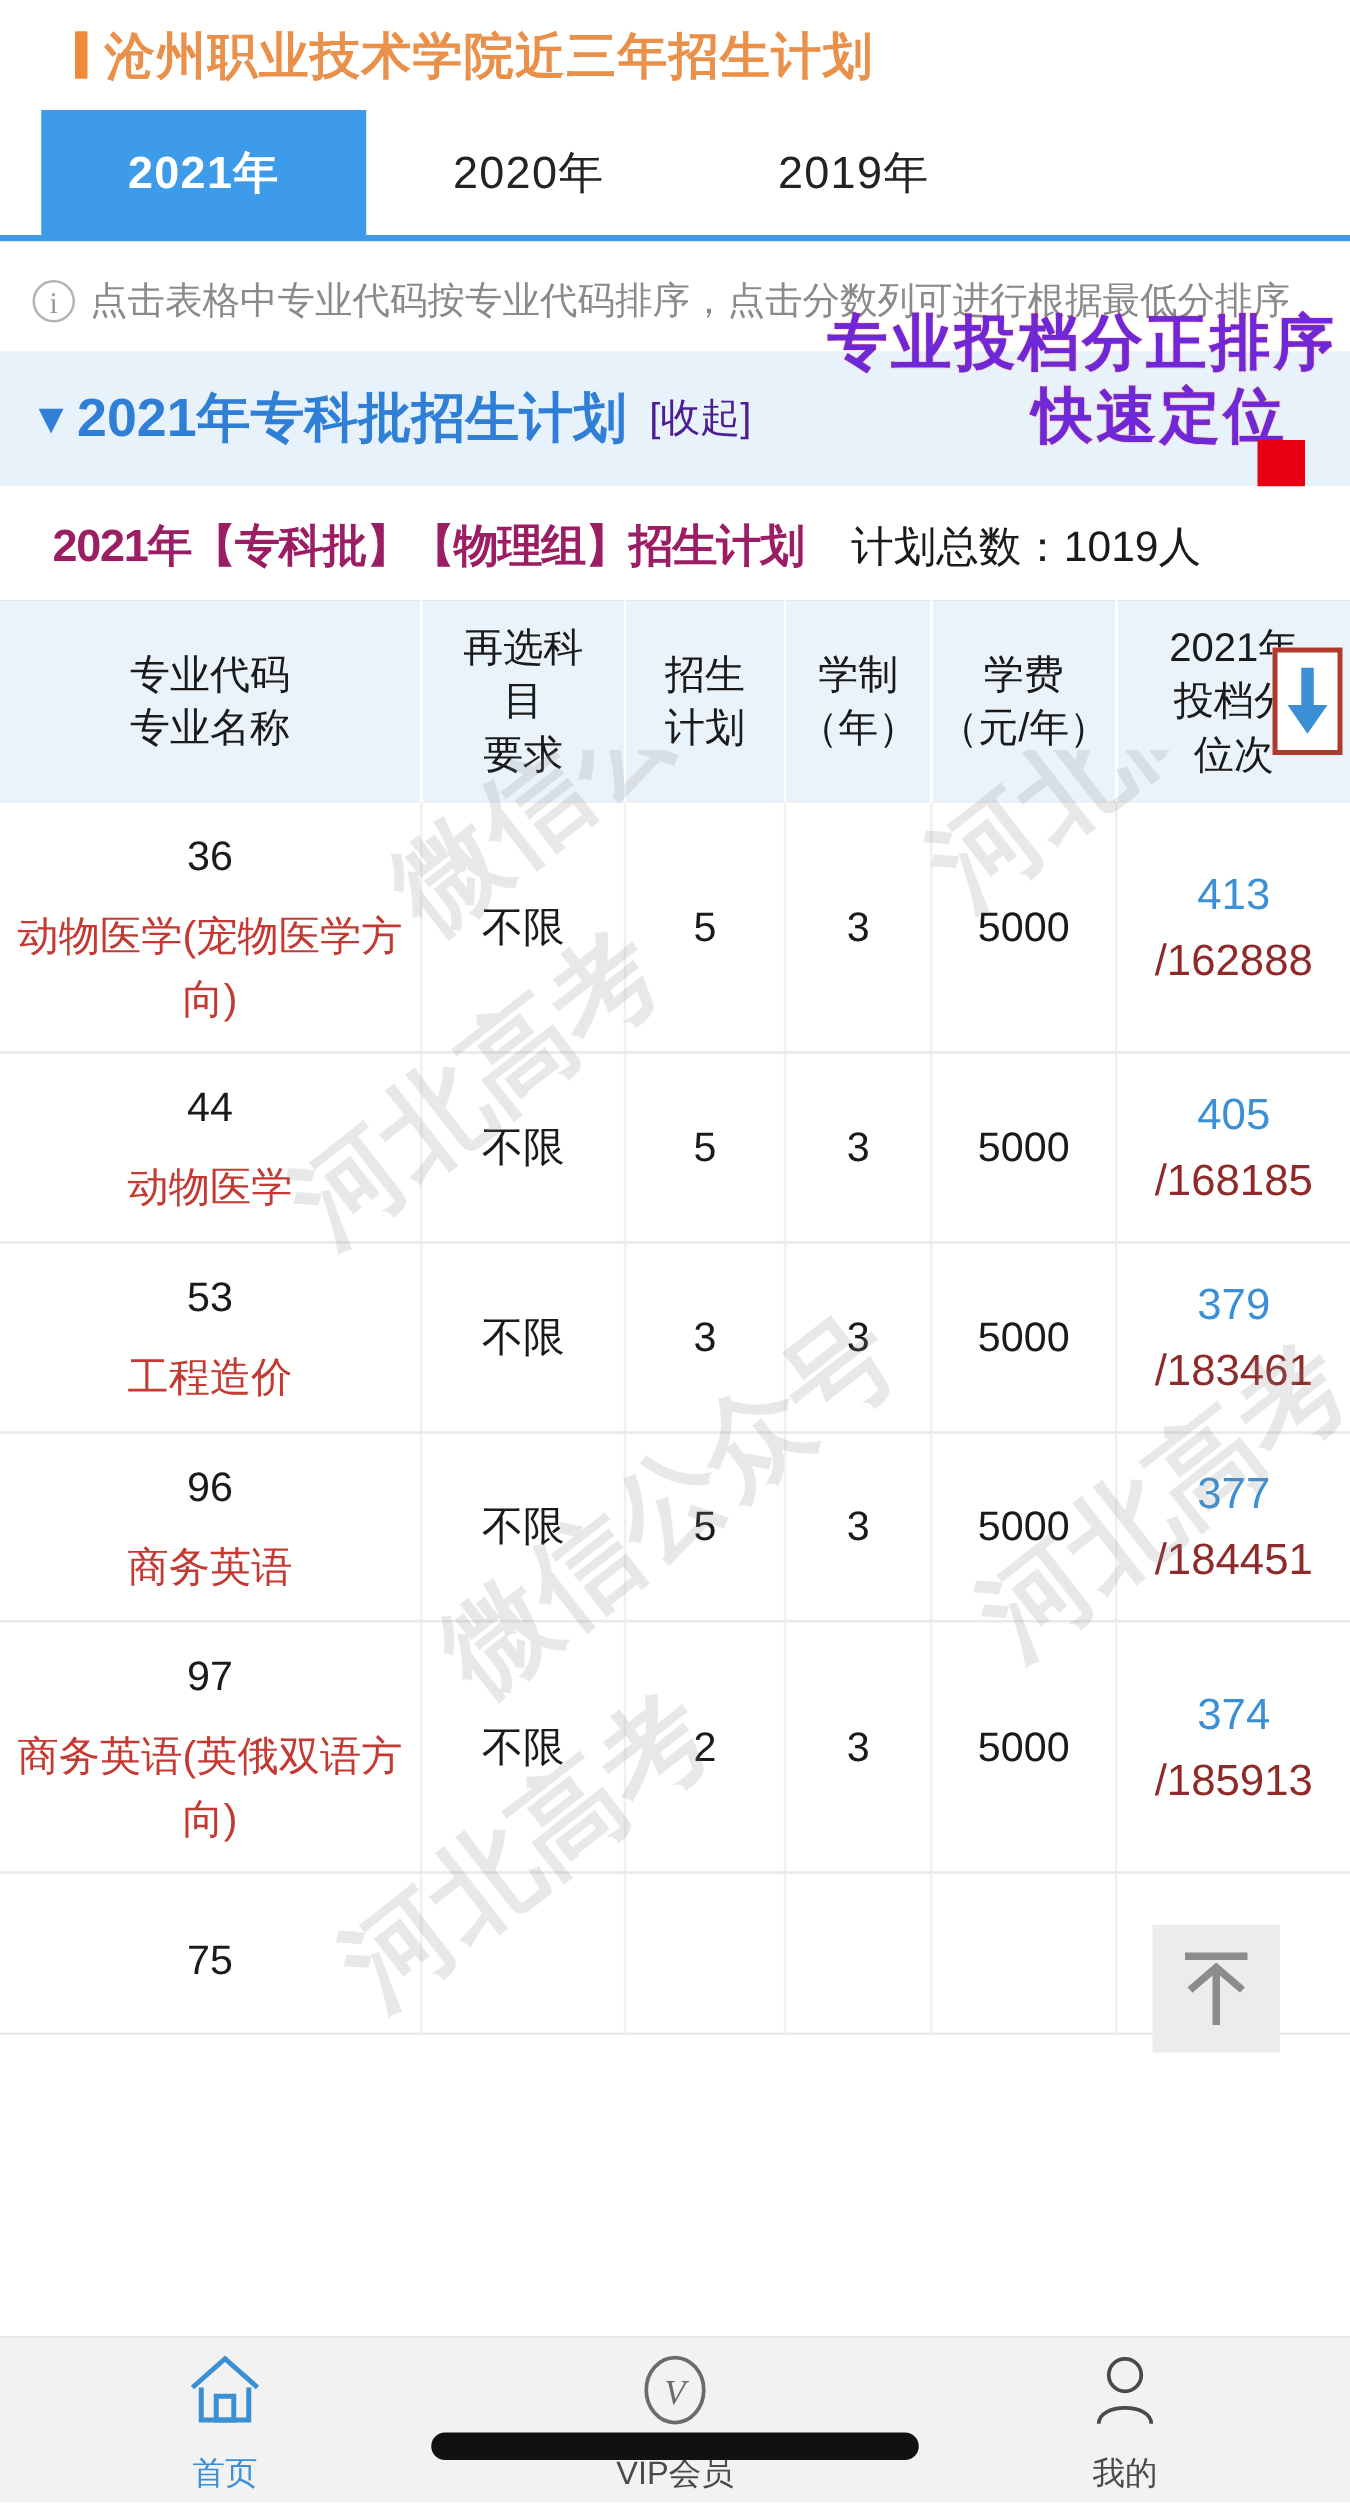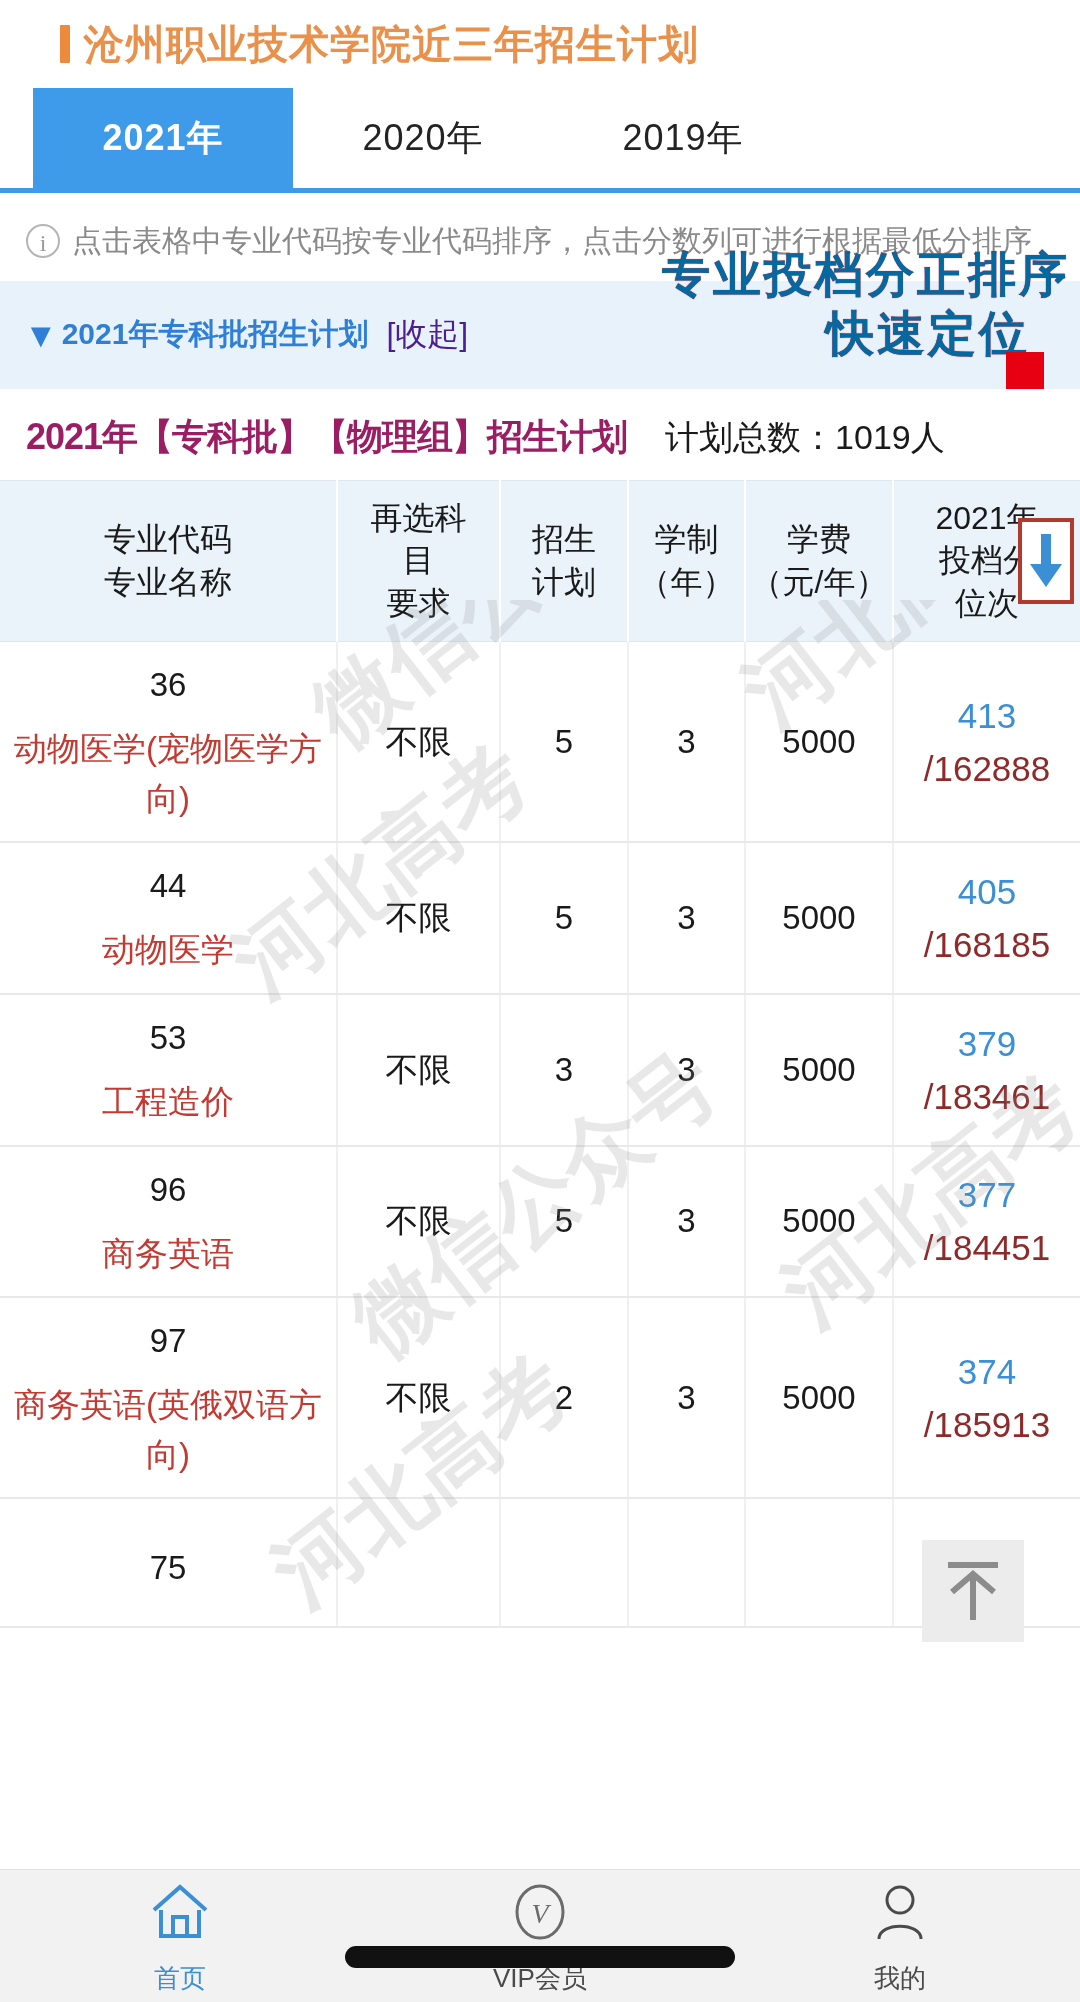--- a/index.html
+++ b/index.html
@@ -49,43 +49,43 @@
   .hint-text{max-width:1000px;}
   
   .section-header{
     background:#E8F2FB;height:108px;display:flex;align-items:center;
     padding-left:24px;box-sizing:border-box;
   }
   .caret{
     color:#2F7FD6;font-size:34px;margin-right:4px;line-height:1;
   }
   .section-title{
-    font-size:30px;color:#2F7FD6;font-weight:bold;letter-spacing:0px;
+    font-size:43px;color:#2F7FD6;font-weight:bold;letter-spacing:0px;
   }
   .section-collapse{
     font-size:32px;color:#4c1d95;margin-left:18px;
   }
   
   .annot{
     position:absolute;right:10px;top:246px;width:600px;
     text-align:right;pointer-events:none;
   }
   .annot-line{
-    font-size:48px;color:#0369a1;font-weight:bold;letter-spacing:3px;
+    font-size:48px;color:#6d28d9;font-weight:bold;letter-spacing:3px;
     line-height:1.22;text-shadow:0 0 1px #E60012;
   }
   .annot-line.l2{padding-right:40px;}
   .red-arrow{
     position:absolute;left:980px;top:352px;width:90px;height:270px;
     pointer-events:none;
   }
   
   .table-block{position:relative;background:#fff;}
   .table-caption{
-    display:flex;align-items:baseline;padding:24px 0 18px 26px;
+    display:flex;align-items:baseline;padding:24px 0 18px 42px;
   }
   .caption-main{
     font-size:36px;color:#9B1D63;font-weight:bold;white-space:nowrap;letter-spacing:-1px;
   }
   .caption-total{
     font-size:34px;color:#1a1a1a;margin-left:38px;white-space:nowrap;
   }
   table.plan{
     width:1080px;border-collapse:collapse;table-layout:fixed;
   }

